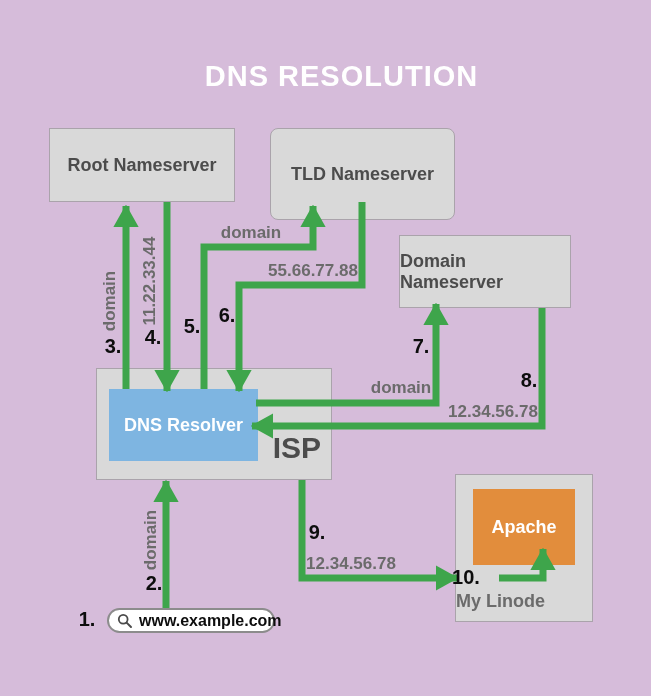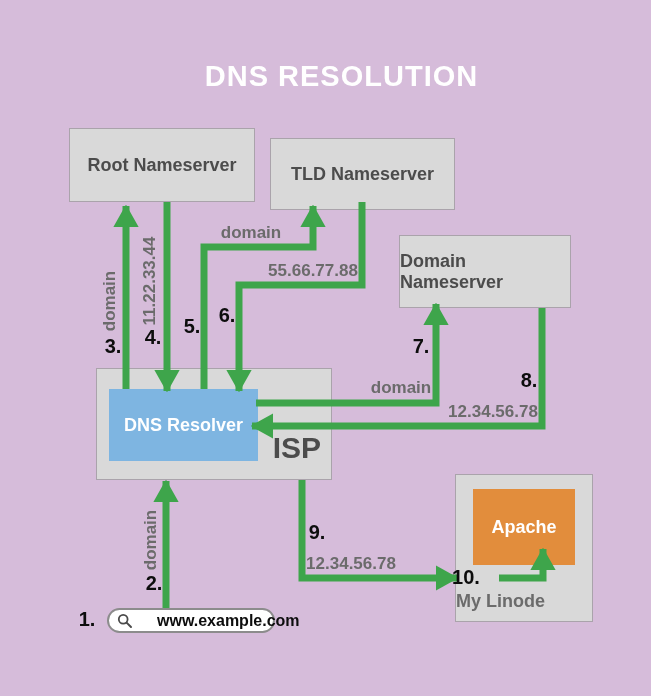--- a/index.html
+++ b/index.html
@@ -22,22 +22,22 @@
     position:absolute;left:0;top:44px;width:100%;text-align:center;
     color:#ffffff;font-size:29px;font-weight:bold;letter-spacing:1px;margin:16px;
   }
   .node{
     position:absolute;background:var(--box-fill);
     border:1.5px solid var(--box-border);
     display:flex;align-items:center;justify-content:center;
     color:var(--node-text);font-weight:bold;font-size:18px;
     box-sizing:border-box;z-index:1;
   }
-  #root-ns{left:69px;top:128px;width:186px;height:74px;}
-  #tld-ns{left:270px;top:138px;width:185px;height:72px;}
+  #root-ns{left:49px;top:128px;width:186px;height:74px;}
+  #tld-ns{left:270px;top:128px;width:185px;height:92px;border-radius:8px;}
   #domain-ns{left:399px;top:235px;width:172px;height:73px;}
   #isp-box{left:96px;top:368px;width:236px;height:112px;}
   #isp-box .corner-label{
     position:absolute;right:10px;bottom:14px;font-size:30px;font-weight:bold;
     color:var(--node-text);
     margin-left:29px;
   }
   #dns-resolver{
     left:109px;top:389px;width:149px;height:72px;
     background:var(--resolver-blue);border:none;color:#ffffff;z-index:1;
@@ -69,21 +69,21 @@
   #l4{left:150px;top:281px;}  #l5{left:251px;top:233px;}
   #l6{left:313px;top:271px;}  #l7{left:401px;top:388px;}
   #l8{left:493px;top:412px;}  #l9{left:351px;top:564px;}
   #search-box{
     position:absolute;left:107px;top:608px;width:168px;height:25px;
     background:#ffffff;border:2px solid #8c8c8c;border-radius:14px;
     display:flex;align-items:center;box-sizing:border-box;
     padding-left:8px;z-index:3;
   }
   #search-box .query{
-    font-size:16px;font-weight:bold;color:#0d0d0d;margin-left:24px;white-space:nowrap;
+    font-size:16px;font-weight:bold;color:#0d0d0d;margin-left:6px;white-space:nowrap;
   }
   .mag-icon{flex:0 0 auto;display:block;}
 </style>
 </head>
 <body>
 
 <div id="stage">
 
   <h1 class="title">DNS RESOLUTION</h1>
 

